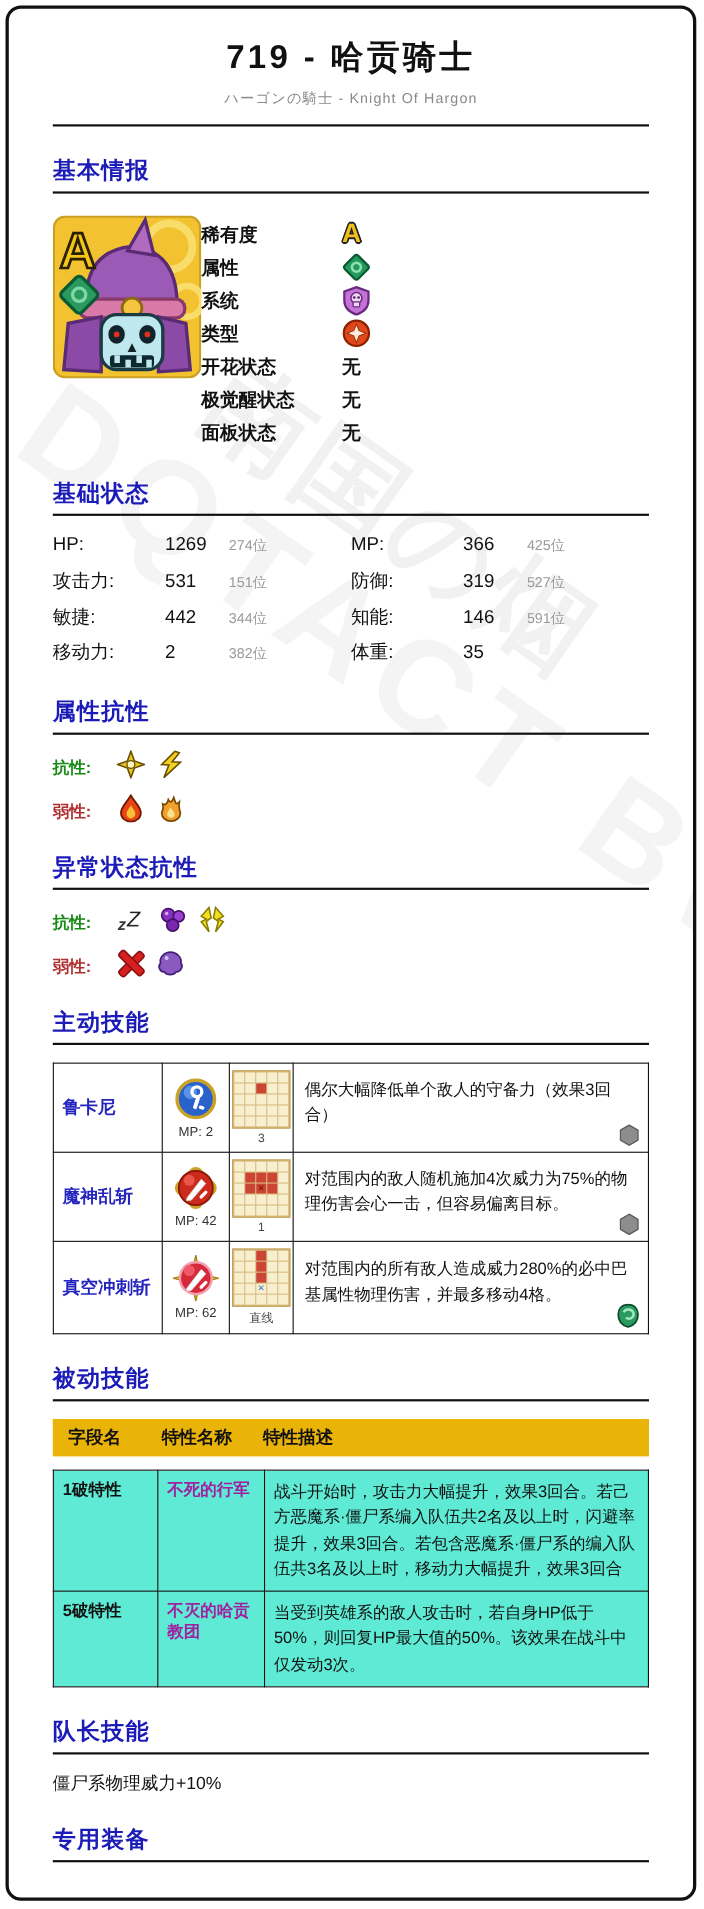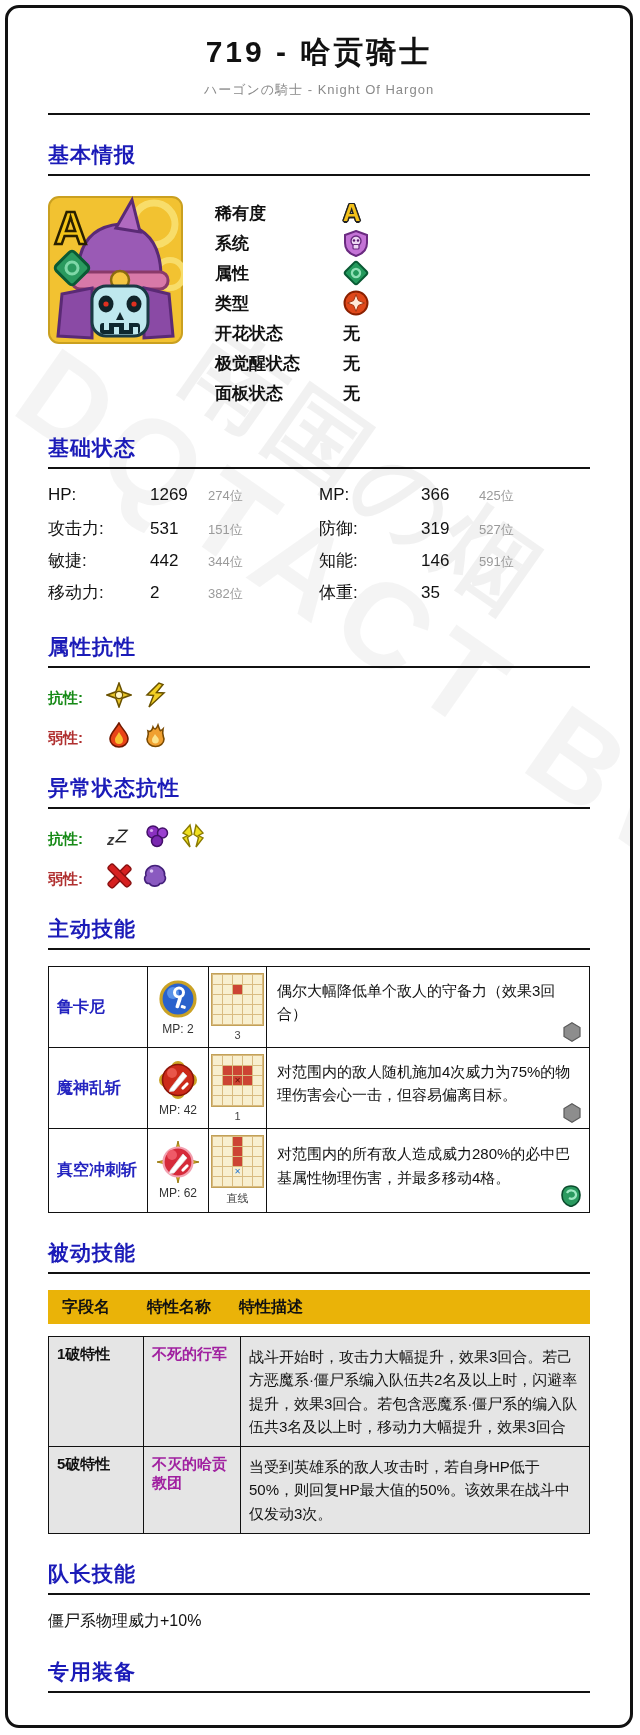--- a/index.html
+++ b/index.html
@@ -15,21 +15,21 @@
   .titleblk{text-align:center;padding-top:24px;}
   .title{font-size:30px;font-weight:600;letter-spacing:3px;margin:0;}
   .subtitle{font-size:13px;color:#8a8a8a;margin-top:8px;letter-spacing:1px;}
   .toprule{border-bottom:2px solid #111;margin-top:14px;}
   
   .sec{margin-top:26px;border-bottom:2px solid #111;padding-bottom:5px;}
   .sec span{color:#1b1bb8;font-size:21px;font-weight:bold;letter-spacing:1px;}
   
   .basic{display:flex;margin-top:20px;}
   .portrait{width:135px;height:148px;flex:0 0 auto;}
-  .inforows{margin-left:32px;padding-top:2px;}
+  .inforows{padding-top:2px;}
   .irow{display:flex;align-items:center;height:30px;}
   .ilabel{width:128px;font-weight:bold;font-size:17px;}
   .ival{font-weight:bold;font-size:17px;display:flex;align-items:center;}
   .rarityA{font-size:24px;font-weight:bold;color:#f2c01a;
      text-shadow:-1.5px 0 #222,1.5px 0 #222,0 -1.5px #222,0 1.5px #222,-1px -1px #222,1px 1px #222,-1px 1px #222,1px -1px #222;}
   
   .stats{display:grid;grid-template-columns:1fr 1fr;margin-top:16px;row-gap:6px;}
   .stat{display:flex;align-items:baseline;height:26px;}
   .slabel{width:78px;text-align:left;font-size:17px;}
   .sval{margin-left:24px;font-size:17px;min-width:52px;}
@@ -56,21 +56,21 @@
   .gcell{background:#f8efcf;font-size:8px;line-height:9px;text-align:center;font-weight:bold;}
   .gcell.r,.gcell.rx{background:#cc4433;}
   .gcell.rx{color:#6e1206;}
   .gcell.bx{color:#2a7ad0;}
   
   .phead{display:flex;background:#eab308;height:34px;align-items:center;margin-top:16px;font-weight:bold;font-size:16px;}
   .phead span:nth-child(1){padding-left:14px;width:85px;}
   .phead span:nth-child(2){width:88px;}
   .phead span:nth-child(3){padding-left:4px;}
   table.passive{border-collapse:collapse;width:100%;margin-top:12px;}
-  table.passive td{border:1.5px solid #111;background:#e5e5e5;vertical-align:top;padding:8px;}
+  table.passive td{border:1.5px solid #111;background:#5eead4;vertical-align:top;padding:8px;}
   td.pfield{width:78px;font-weight:bold;font-size:15px;}
   td.pname{width:80px;color:#a020a0;font-weight:bold;font-size:15px;}
   td.pdesc{font-size:15px;line-height:1.55;}
   
   .leader-desc{font-size:16px;margin-top:16px;}
 </style>
 </head>
 <body>
 
 <div class="page">
@@ -114,39 +114,39 @@
           <circle cx="0" cy="0" r="6" fill="none" stroke="#7fd8a8" stroke-width="3"></circle>
         </g>
       </svg>
 
       <div class="inforows">
         <div class="irow">
           <span class="ilabel">稀有度</span>
           <span class="ival rarityA">A</span>
         </div>
         <div class="irow">
+          <span class="ilabel">属性</span>
+          <span class="ival">
+            <svg width="26" height="26" viewBox="0 0 26 26">
+                <g transform="translate(13,13) rotate(45)">
+                  <rect x="-8.6" y="-8.6" width="17.2" height="17.2" rx="2.5" fill="#239a5c" stroke="#0a5a34" stroke-width="2"></rect>
+                  <circle cx="0" cy="0" r="4" fill="none" stroke="#8fe0b5" stroke-width="2.4"></circle>
+                </g>
+              </svg>
+          </span>
+        </div>
+        <div class="irow">
           <span class="ilabel">系统</span>
           <span class="ival">
             <svg width="26" height="27" viewBox="0 0 26 27">
                 <path d="M13 1 L24 5 V13 C24 20 19 24 13 26 C7 24 2 20 2 13 V5 Z" fill="#c473d6" stroke="#6a2a80" stroke-width="2"></path>
                 <circle cx="13" cy="11" r="5" fill="#ecd6f2" stroke="#6a2a80" stroke-width="1.4"></circle>
                 <rect x="10" y="14.5" width="6" height="4.5" rx="1" fill="#ecd6f2" stroke="#6a2a80" stroke-width="1.2"></rect>
                 <circle cx="11" cy="10.5" r="1.2" fill="#5a1a70"></circle>
                 <circle cx="15" cy="10.5" r="1.2" fill="#5a1a70"></circle>
-              </svg>
-          </span>
-        </div>
-        <div class="irow">
-          <span class="ilabel">属性</span>
-          <span class="ival">
-            <svg width="26" height="26" viewBox="0 0 26 26">
-                <g transform="translate(13,13) rotate(45)">
-                  <rect x="-8.6" y="-8.6" width="17.2" height="17.2" rx="2.5" fill="#239a5c" stroke="#0a5a34" stroke-width="2"></rect>
-                  <circle cx="0" cy="0" r="4" fill="none" stroke="#8fe0b5" stroke-width="2.4"></circle>
-                </g>
               </svg>
           </span>
         </div>
         <div class="irow">
           <span class="ilabel">类型</span>
           <span class="ival">
             <svg width="26" height="26" viewBox="0 0 26 26">
                 <circle cx="13" cy="13" r="11.5" fill="#e0481a" stroke="#8a2000" stroke-width="2"></circle>
                 <polygon points="13,4.5 15.4,10.6 21.5,13 15.4,15.4 13,21.5 10.6,15.4 4.5,13 10.6,10.6" fill="#ffe9d8" stroke="#a03510" stroke-width="1"></polygon>
               </svg>

